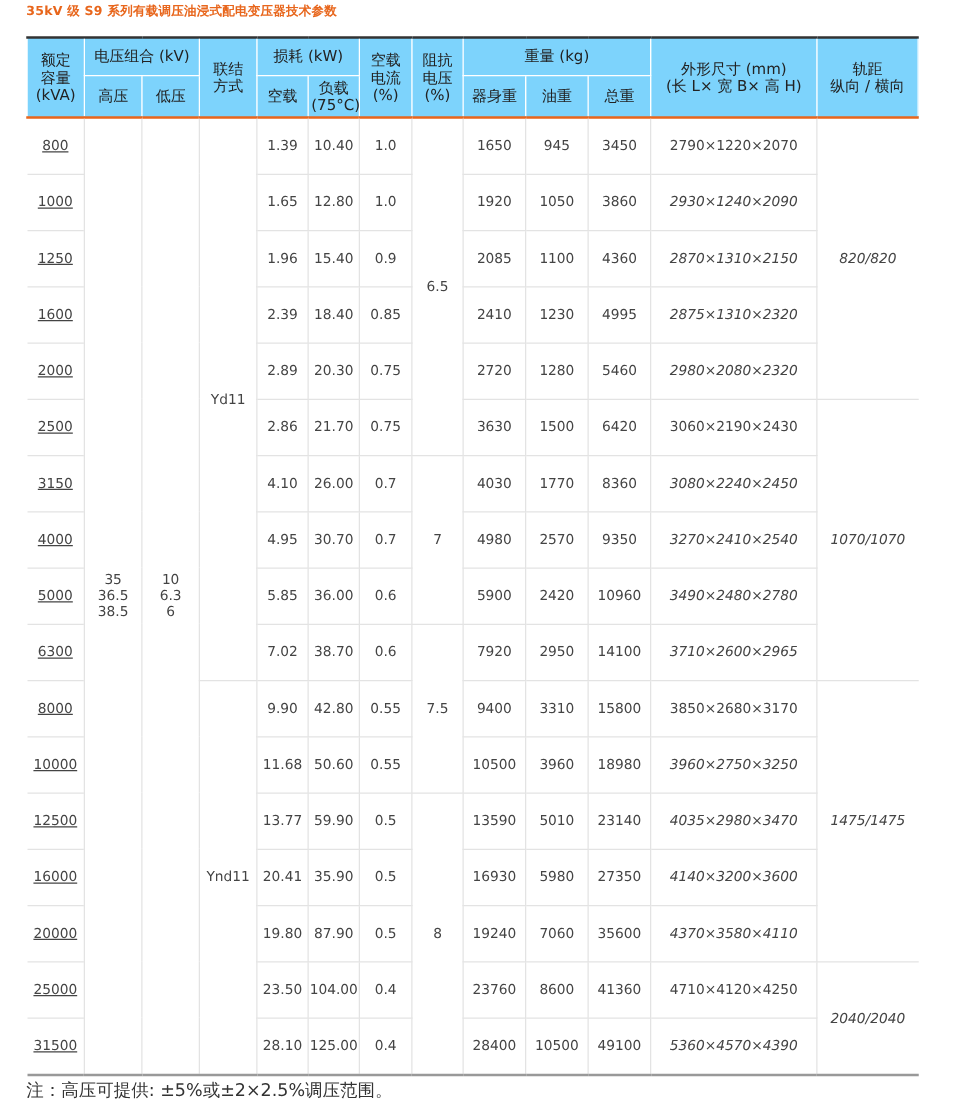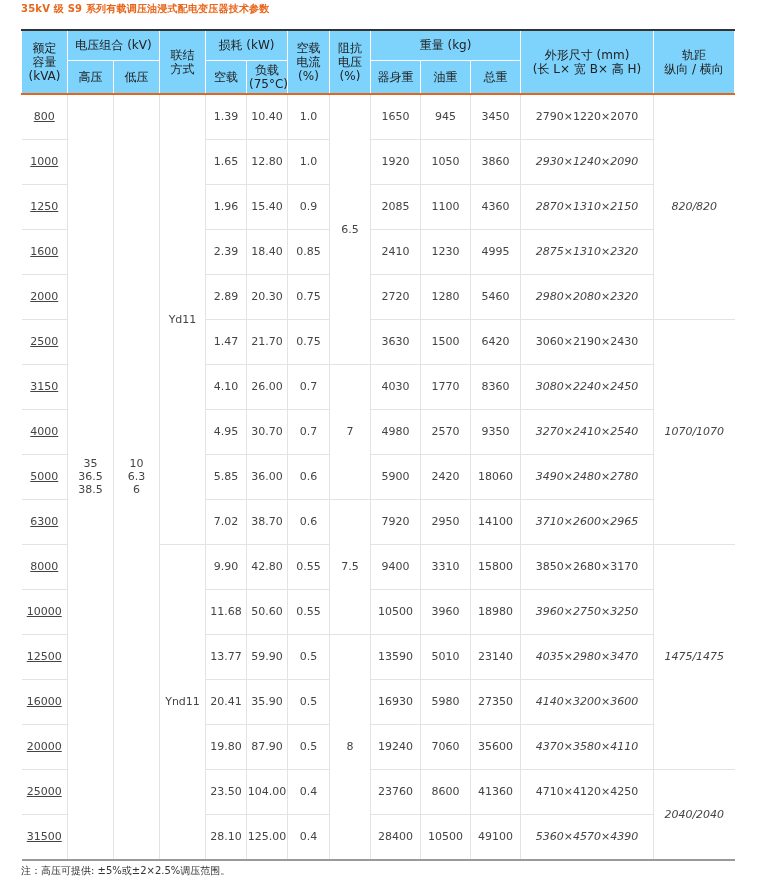--- a/index.html
+++ b/index.html
@@ -13,21 +13,21 @@
   th { background: #7dd3fc; font-weight: normal; color: #222; border-left: 1px solid #fff;
        border-right: 1px solid #fff; border-bottom: 1px solid #fff; padding: 2px; line-height: 14px;
        font-size: 12px; }
   thead tr.top th { border-top: 2px solid #333; }
   thead tr:last-child th, thead th.rs2 { border-bottom: 2px solid #e8661c; }
   td { text-align: center; border: 1px solid #e3e3e3; height: 44px; padding: 0; color: #444;
        white-space: nowrap; line-height: 13px; }
   tbody tr:last-child td, td.lastspan { border-bottom: 2px solid #999; }
   td:first-child { border-left: none; text-decoration: underline; }
   td:last-child { border-right: none; font-style: italic; }
-  .note { position: absolute; left: 21px; top: 864px; font-size: 10px; color: #333; white-space: nowrap; }
+  .note { position: absolute; left: 21px; top: 864px; font-size: 14px; color: #333; white-space: nowrap; }
   .h1 { height: 30px; }
   .h2 { height: 30px; }
 </style>
 </head>
 <body>
 
 <div class="title">35kV 级 S9 系列有载调压油浸式配电变压器技术参数</div>
 
 <table class="spec">
   <colgroup>
@@ -150,21 +150,21 @@
         <td>2.89</td>
         <td>20.30</td>
         <td>0.75</td>
         <td>2720</td>
         <td>1280</td>
         <td>5460</td>
         <td>2980×2080×2320</td>
       </tr>
       <tr>
         <td>2500</td>
-        <td>1.47</td>
+        <td>2.86</td>
         <td>21.70</td>
         <td>0.75</td>
         <td>3630</td>
         <td>1500</td>
         <td>6420</td>
         <td>3060×2190×2430</td>
         <td rowspan="5">1070/1070</td>
       </tr>
       <tr>
         <td>3150</td>
@@ -187,21 +187,21 @@
         <td>9350</td>
         <td>3270×2410×2540</td>
       </tr>
       <tr>
         <td>5000</td>
         <td>5.85</td>
         <td>36.00</td>
         <td>0.6</td>
         <td>5900</td>
         <td>2420</td>
-        <td>18060</td>
+        <td>10960</td>
         <td>3490×2480×2780</td>
       </tr>
       <tr>
         <td>6300</td>
         <td>7.02</td>
         <td>38.70</td>
         <td>0.6</td>
         <td rowspan="3">7.5</td>
         <td>7920</td>
         <td>2950</td>

